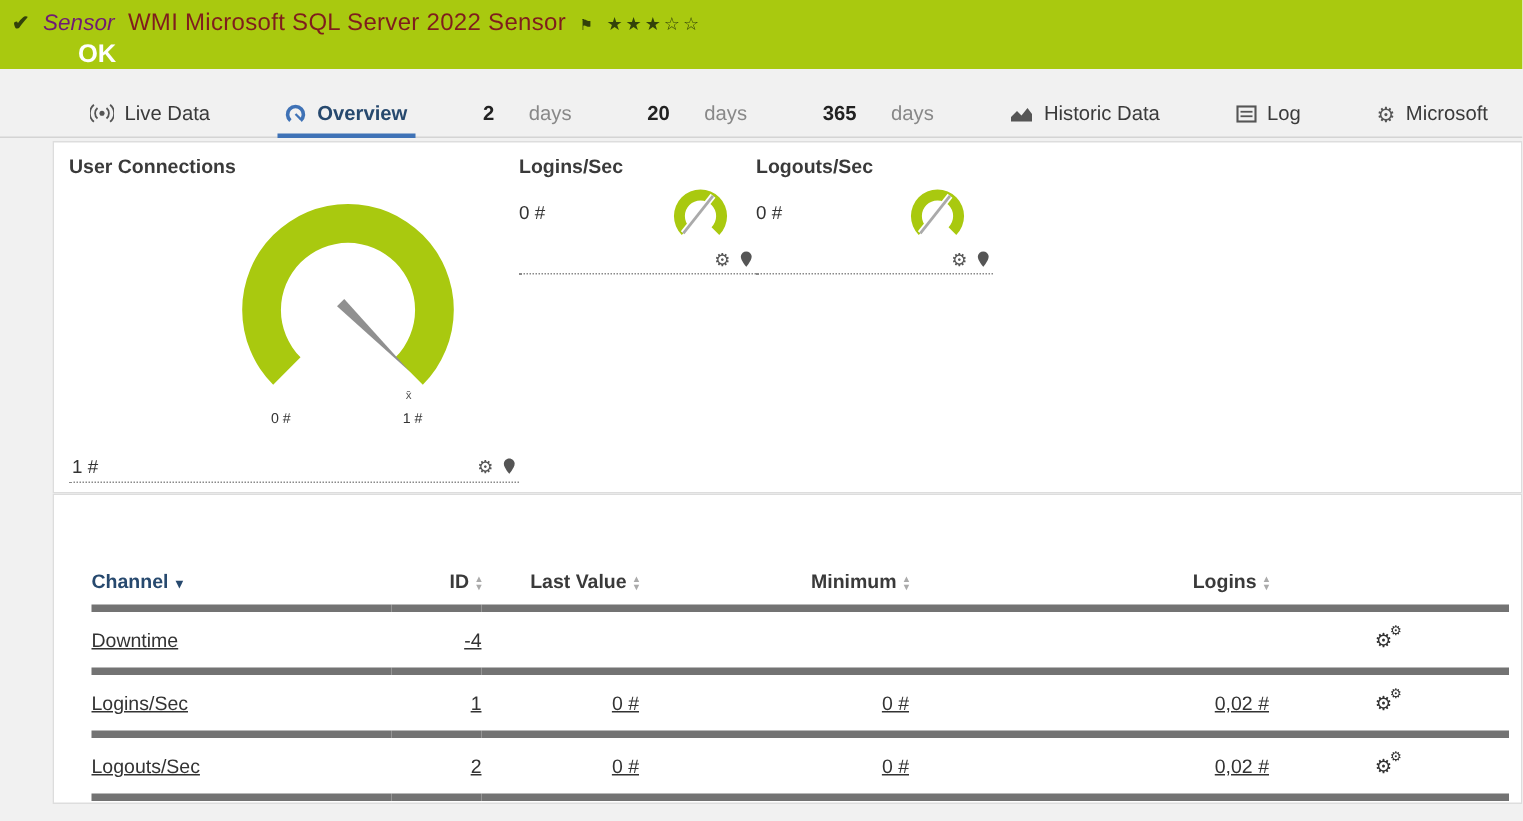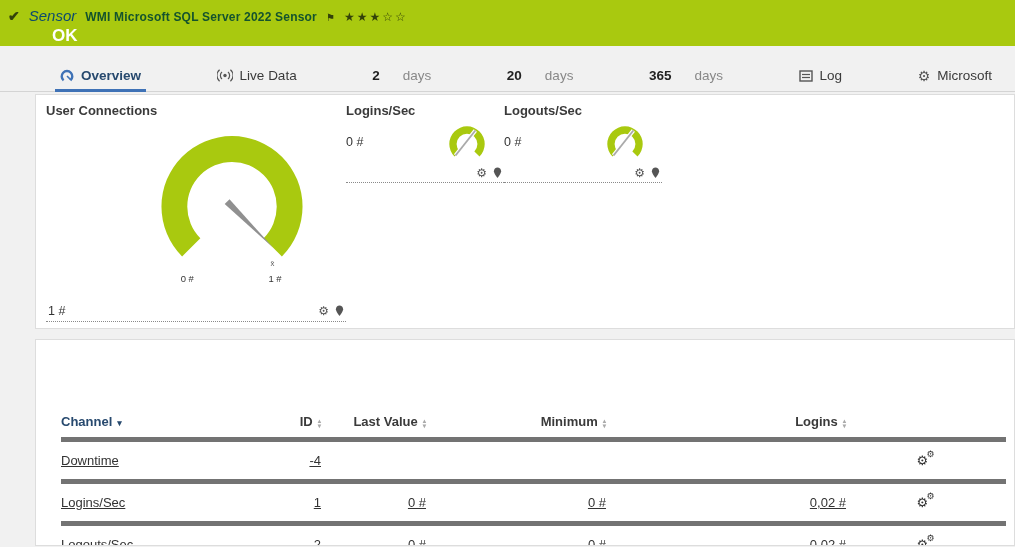--- a/index.html
+++ b/index.html
@@ -7,22 +7,22 @@
   body {
     width:1015px; height:547px; overflow:hidden;
     background:#f1f1f1; color:#333;
     font-family:"Liberation Sans", sans-serif;
   }
 
   
   .topbar { background:#a9c90f; height:46px; padding:7px 10px 0 8px; position:relative; }
   .topbar-row1 { display:flex; align-items:baseline; gap:9px; }
   .check-icon { color:#33420a; font-size:14px; font-weight:bold; }
-  .kind-label { color:#0c4a6e; font-style:italic; font-size:15px; }
-  .sensor-title { color:#14532d; font-weight:bold; font-size:12px; letter-spacing:.2px; }
+  .kind-label { color:#701a75; font-style:italic; font-size:15px; }
+  .sensor-title { color:#7f1d1d; font-weight:normal; font-size:16px; letter-spacing:.2px; }
   .flag-icon { color:#33420a; font-size:10px; cursor:pointer; }
   .stars { color:#33420a; font-size:12px; letter-spacing:2px; cursor:pointer; }
   .status-ok { position:absolute; left:52px; top:26px; color:#ffffff; font-weight:bold; font-size:17px; }
 
   
   .tabs {
     display:flex; justify-content:space-between; align-items:stretch;
     margin-top:14px; padding:0 18px 0 55px;
     border-bottom:1px solid #d4d4d4;
   }
@@ -35,21 +35,21 @@
   .tab.active { color:#27496e; font-weight:bold; border-bottom-color:#3f72b6; }
   .tab-icon { display:inline-flex; color:#555; }
   .tab.active .tab-icon { color:#3f72b6; }
   .tab .num { font-weight:bold; color:#222; }
   .tab .unit { color:#888; margin-left:16px; }
   .gear-glyph { font-size:14px; line-height:1; color:#555; }
 
   
   .panel { background:#fff; border:1px solid #dddddd; margin-left:35px; }
   .panel-gauges { margin-top:2px; height:235px; padding:8px 10px; display:flex; align-items:flex-start; }
-  .panel-table { margin-top:10px; height:207px; padding:66px 20px 0 25px; overflow:hidden; }
+  .panel-table { height:207px; padding:42px 20px 0 25px; overflow:hidden; }
 
   
   .gblock { display:flex; flex-direction:column; }
   .gblock-large { width:300px; height:219px; }
   .gblock-small { width:158px; }
   .gtitle { font-size:13px; font-weight:bold; color:#3a3a3a; }
   .big-gauge-svg { margin:0 0 0 100px; }
   .gfooter { display:flex; align-items:center; border-bottom:1px dotted #8a8a8a; padding:0 2px 3px 2px; }
   .gblock-large .gfooter { margin-top:auto; }
   .gblock-small .gfooter { margin-top:3px; }
@@ -82,49 +82,57 @@
     <span class="check-icon">✔</span>
     <span class="kind-label">Sensor</span>
     <span class="sensor-title">WMI Microsoft SQL Server 2022 Sensor</span>
     <span class="flag-icon">⚑</span>
     <span class="stars">★★★☆☆</span>
   </div>
   <span class="status-ok">OK</span>
 </div>
 
 <div class="tabs">
+  <div class="tab">
+    <span class="tab-icon">
+      <svg width="16" height="13" viewBox="0 0 16 13">
+          <circle cx="8" cy="6.5" r="1.7" fill="currentColor"></circle>
+          <path d="M5 3 A4.6 4.6 0 0 0 5 10 M11 3 A4.6 4.6 0 0 1 11 10 M2.6 0.8 A7.4 7.4 0 0 0 2.6 12.2 M13.4 0.8 A7.4 7.4 0 0 1 13.4 12.2" fill="none" stroke="currentColor" stroke-width="1.2"></path>
+        </svg>
+    </span>
+    <span>Live Data</span>
+  </div>
   <div class="tab active">
     <span class="tab-icon">
       <svg width="14" height="14" viewBox="0 0 14 14">
           <path d="M3.6 11.4 A5.3 5.3 0 1 1 10.4 11.4" fill="none" stroke="currentColor" stroke-width="2.4"></path>
           <line x1="7" y1="7" x2="10.6" y2="10.6" stroke="currentColor" stroke-width="1.5"></line>
         </svg>
     </span>
     <span>Overview</span>
   </div>
   <div class="tab">
-    <span class="tab-icon">
-      <svg width="16" height="13" viewBox="0 0 16 13">
-          <circle cx="8" cy="6.5" r="1.7" fill="currentColor"></circle>
-          <path d="M5 3 A4.6 4.6 0 0 0 5 10 M11 3 A4.6 4.6 0 0 1 11 10 M2.6 0.8 A7.4 7.4 0 0 0 2.6 12.2 M13.4 0.8 A7.4 7.4 0 0 1 13.4 12.2" fill="none" stroke="currentColor" stroke-width="1.2"></path>
-        </svg>
-    </span>
-    <span>Live Data</span>
-  </div>
-  <div class="tab">
     <span class="num">2</span>
     <span class="unit">days</span>
   </div>
   <div class="tab">
     <span class="num">20</span>
     <span class="unit">days</span>
   </div>
   <div class="tab">
     <span class="num">365</span>
     <span class="unit">days</span>
+  </div>
+  <div class="tab">
+    <span class="tab-icon">
+      <svg width="16" height="12" viewBox="0 0 16 12">
+          <path d="M1 11 L1 8 L5 4 L8 7 L12 2 L15 6 L15 11 Z" fill="currentColor"></path>
+        </svg>
+    </span>
+    <span>Historic Data</span>
   </div>
   <div class="tab">
     <span class="tab-icon">
       <svg width="14" height="12" viewBox="0 0 14 12">
           <rect x="1" y="1" width="12" height="10" fill="none" stroke="currentColor" stroke-width="1.4"></rect>
           <line x1="3" y1="4.5" x2="11" y2="4.5" stroke="currentColor" stroke-width="1.2"></line>
           <line x1="3" y1="7.5" x2="11" y2="7.5" stroke="currentColor" stroke-width="1.2"></line>
         </svg>
     </span>
     <span>Log</span>

